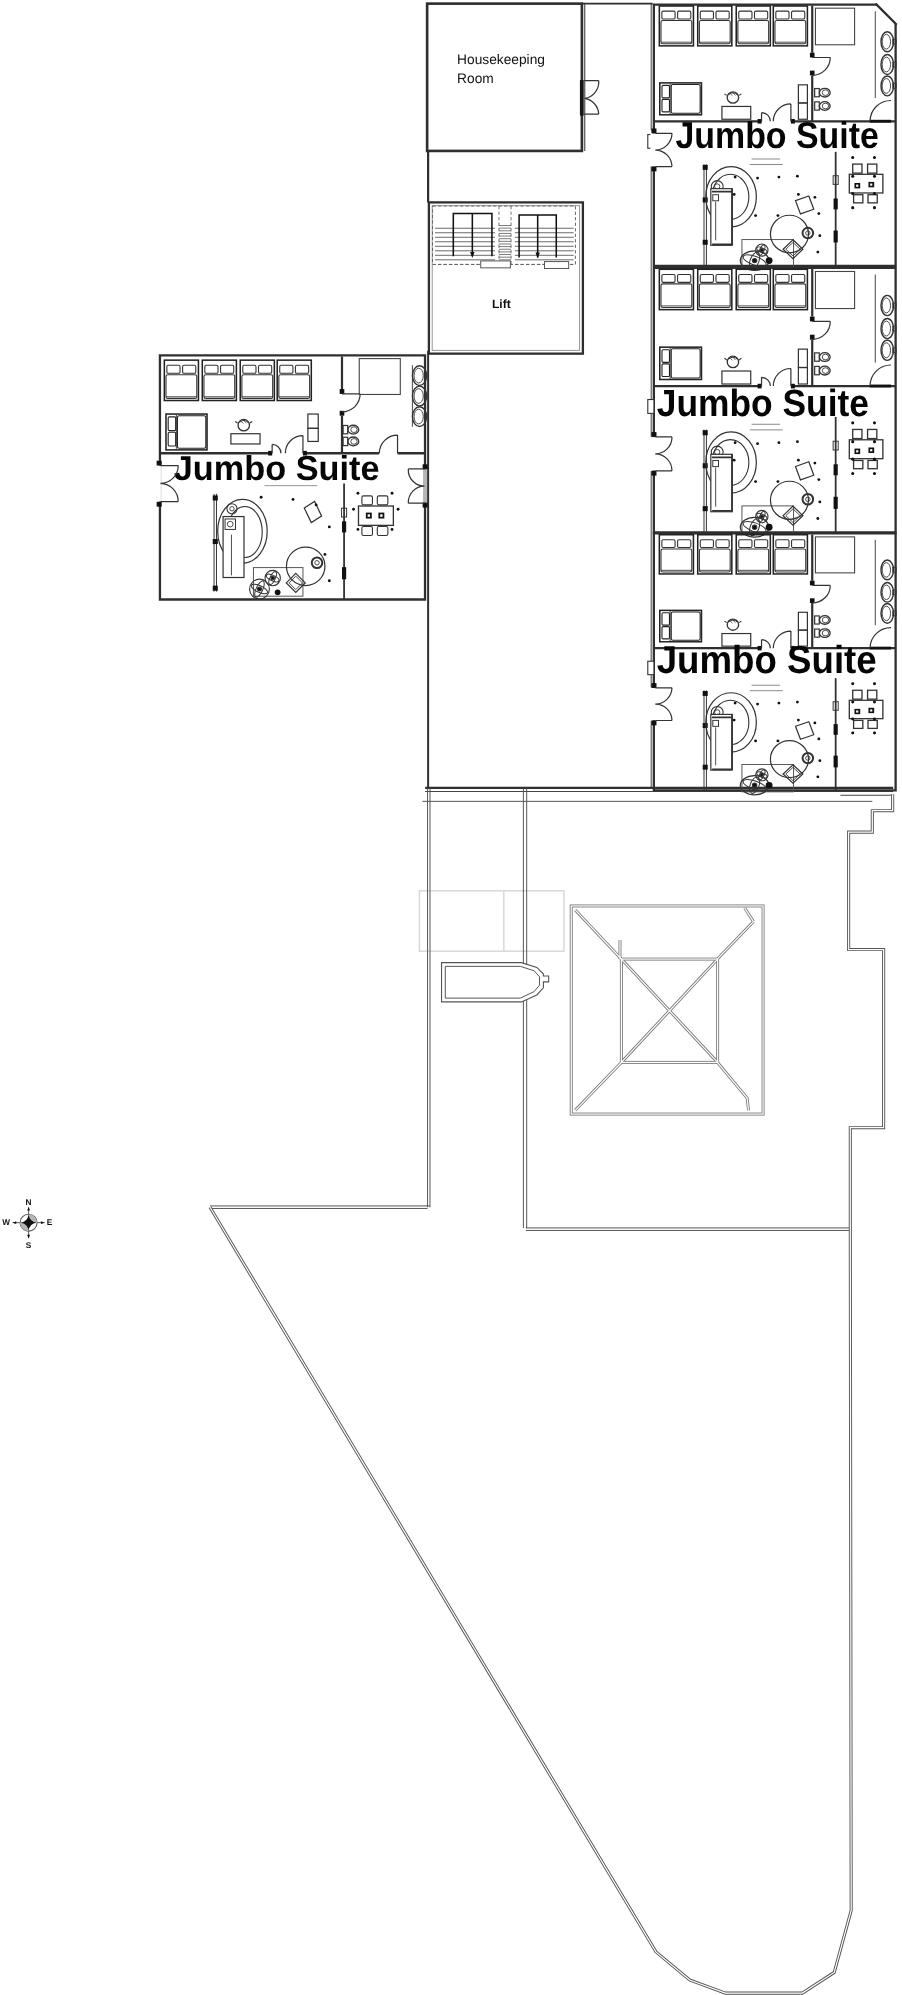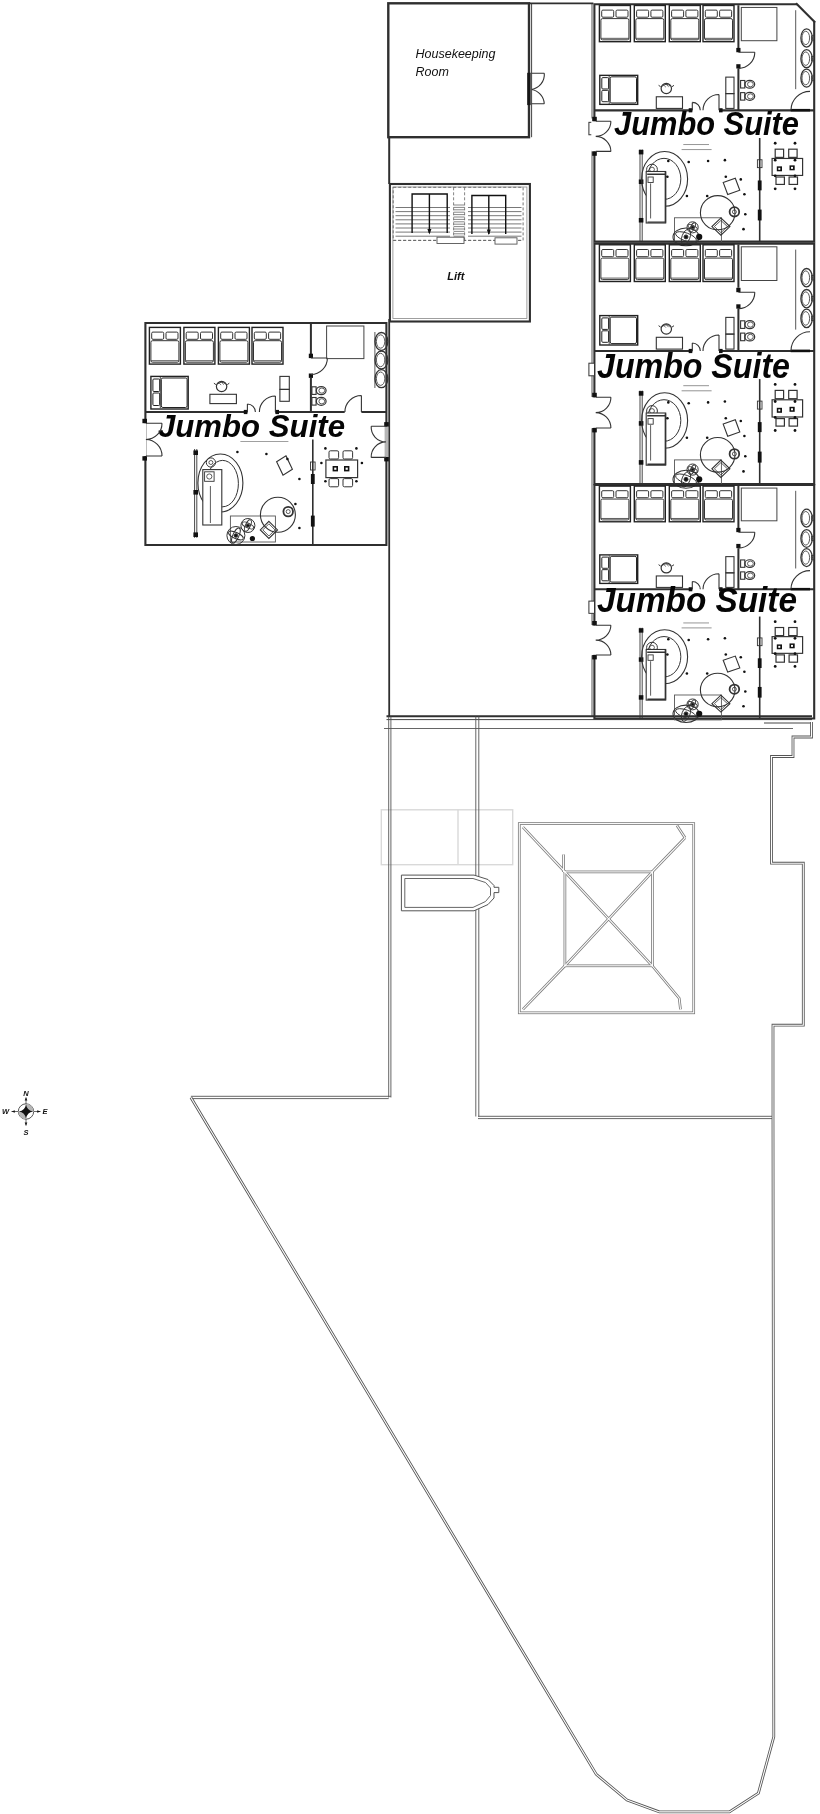--- a/index.html
+++ b/index.html
@@ -1,16 +1,16 @@
 <!DOCTYPE html>
 <html><head>
 <meta charset="utf-8">
 <style>
   html,body{margin:0;padding:0;background:#ffffff;}
-  #page{width:820px;height:1814px;position:relative;background:#fff;overflow:hidden;font-style:italic;}
+  #page{width:820px;height:1814px;position:relative;background:#fff;overflow:hidden;}
   svg{position:absolute;top:0;left:0;}
   text{font-family:"Liberation Sans", sans-serif;}
 </style>
 </head>
 <body>
 <div id="page">
 <svg width="820" height="1814" viewBox="0 0 820 1814" fill="none" stroke-linecap="butt">
 <defs>
 
 <g id="bed">

